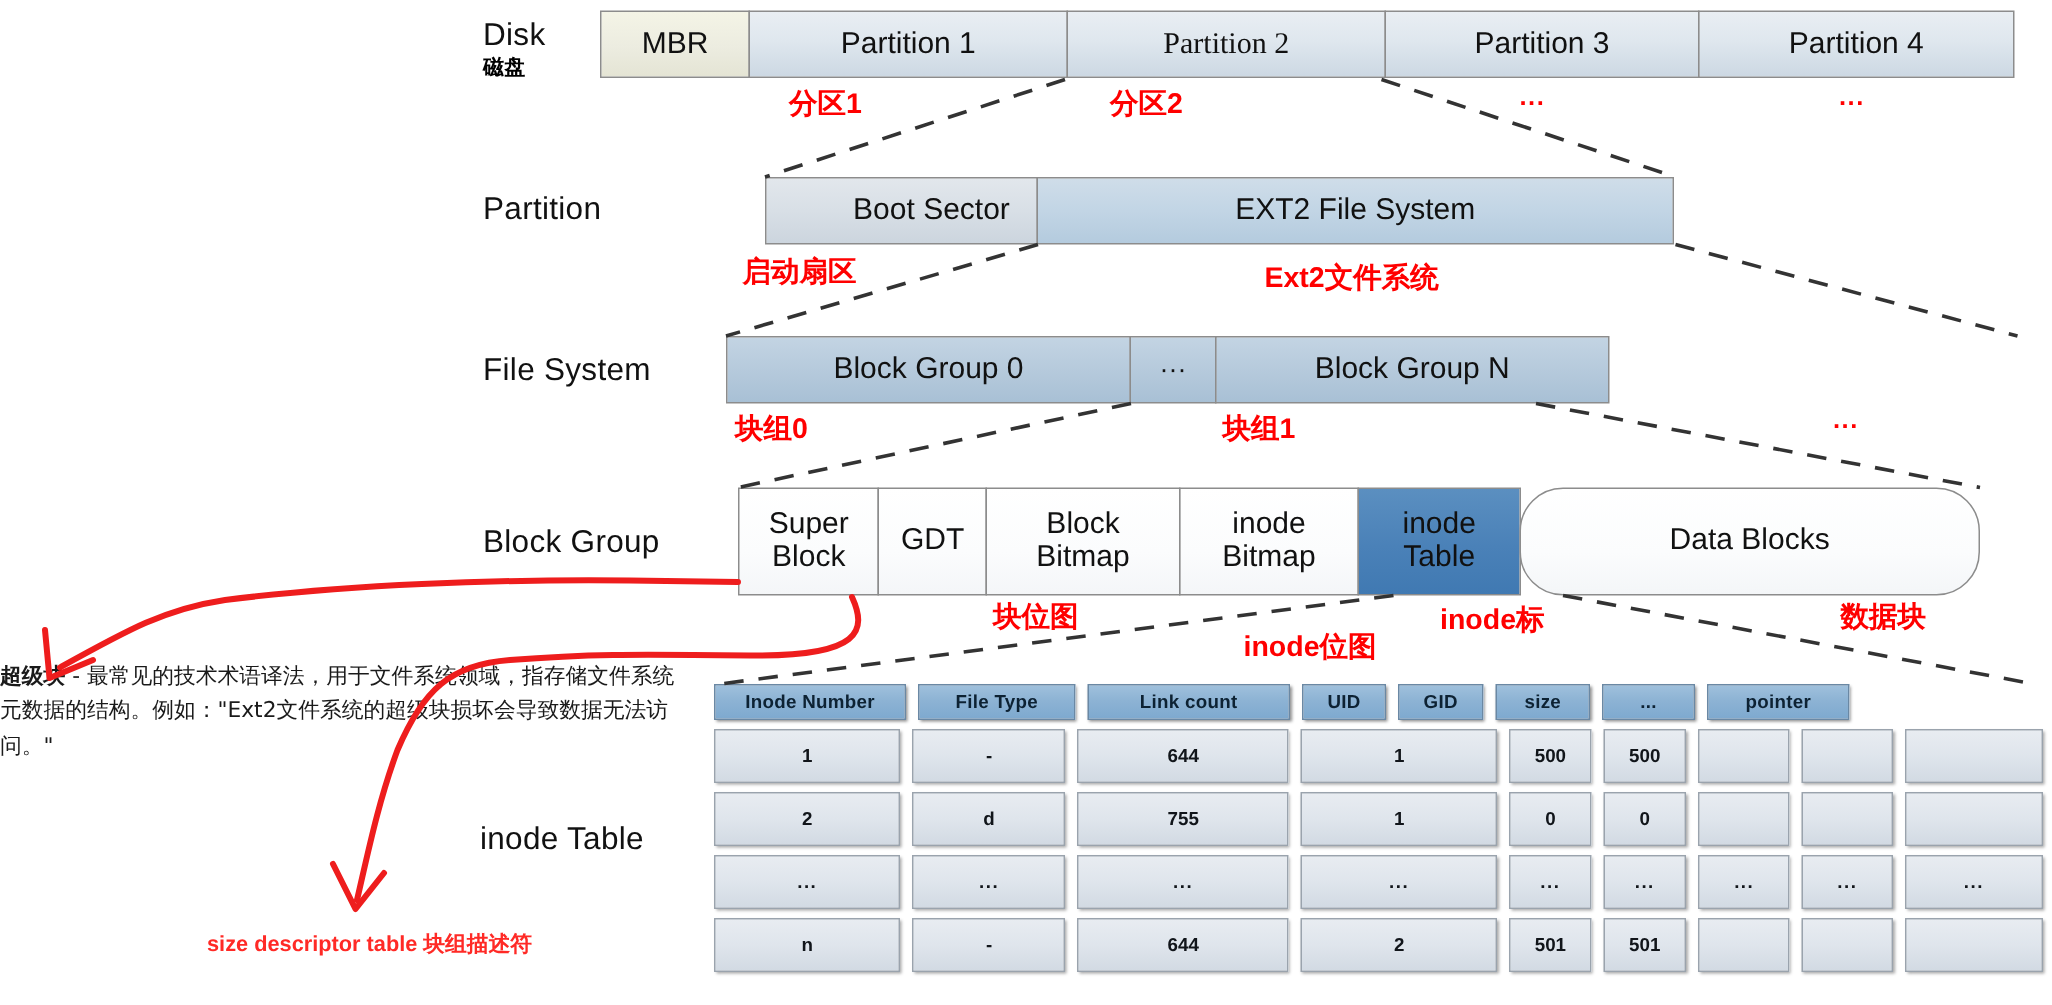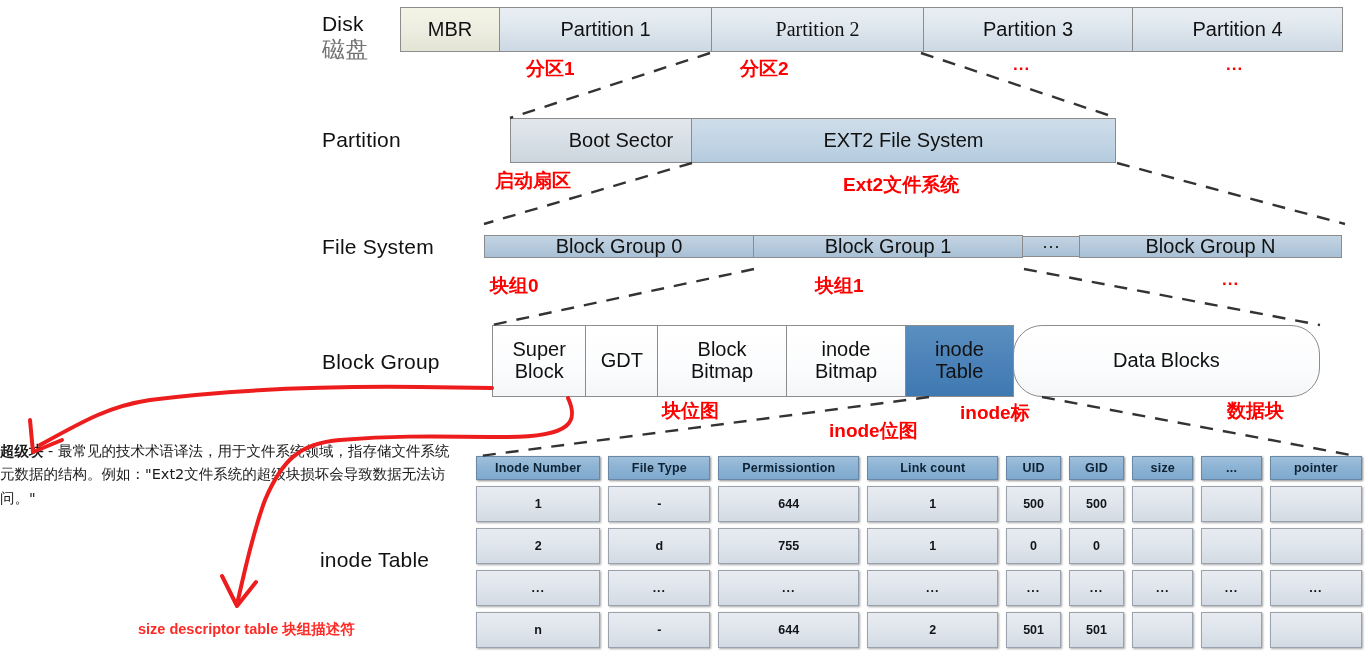--- a/index.html
+++ b/index.html
@@ -1,21 +1,21 @@
 <!DOCTYPE html>
 <html><head>
 <meta charset="utf-8">
 <style>
   html,body{margin:0;padding:0;background:#ffffff;}
   body{width:1368px;height:670px;position:relative;overflow:hidden;
        font-family:"Liberation Sans","DejaVu Sans",sans-serif;color:#1a1a1a;}
 
   
   .rowlabel{position:absolute;font-size:21px;color:#111;letter-spacing:.2px;white-space:nowrap;}
-  .rowlabel .cn{display:block;color:#737373;font-weight:normal;font-size:23px;line-height:1.15;}
+  .rowlabel .cn{display:block;color:#000000;font-weight:bold;font-size:14px;line-height:1.15;}
 
   
   .bar{position:absolute;display:flex;box-sizing:border-box;}
   .cell{box-sizing:border-box;display:flex;align-items:center;justify-content:center;
         text-align:center;font-size:20px;color:#111;border:1px solid #8c8c8c;
         margin-left:-1px;line-height:1.08;}
   .cell:first-child{margin-left:0;}
 
   
   .c-mbr{background:linear-gradient(180deg,#f4f4e6 0%,#ecece0 55%,#e4e4d4 100%);}
@@ -81,23 +81,22 @@
 <div class="bar" id="partition-bar" style="left:510px;top:118px;width:607px;height:45px;">
   <div class="cell c-boot" style="width:182px;padding-left:40px;">Boot Sector</div>
   <div class="cell c-ext2" style="width:425px;">EXT2 File System</div>
 </div>
 <div class="redcap" style="left:495px;top:168px;">启动扇区</div>
 <div class="redcap" style="left:843px;top:172px;">Ext2文件系统</div>
 
 <div class="rowlabel" style="left:322px;top:235px;">
   <span>File System</span>
 </div>
-<div class="bar" id="filesystem-bar" style="left:484px;top:224px;width:861px;height:45px;align-items:center;">
+<div class="bar" id="filesystem-bar" style="left:484px;top:224px;width:861px;height:45px;">
   <div class="cell c-bg" style="width:270px;">Block Group 0</div>
-  <div class="cell c-bg" style="width:270px;">Block Group 1</div>
   <div class="cell c-bg" style="width:58px;font-size:18px;">···</div>
   <div class="cell c-bg" style="width:263px;">Block Group N</div>
 </div>
 <div class="redcap" style="left:490px;top:273px;">块组0</div>
 <div class="redcap" style="left:815px;top:273px;">块组1</div>
 <div class="reddots" style="left:1222px;top:270px;">...</div>
 
 <div class="rowlabel" style="left:322px;top:350px;">
   <span>Block Group</span>
 </div>
@@ -115,21 +114,20 @@
 <div class="redcap" style="left:1227px;top:398px;">数据块</div>
 
 <div class="rowlabel" style="left:320px;top:548px;">
   <span>inode Table</span>
 </div>
 
 <div id="inode-table">
   <div class="itrow">
     <div class="ith" style="width:128px;">Inode Number</div>
     <div class="ith" style="width:105px;">File Type</div>
-    <div class="ith" style="width:145px;">Permissiontion</div>
     <div class="ith" style="width:135px;">Link count</div>
     <div class="ith" style="width:56px;">UID</div>
     <div class="ith" style="width:57px;">GID</div>
     <div class="ith" style="width:63px;">size</div>
     <div class="ith" style="width:62px;">...</div>
     <div class="ith" style="width:95px;">pointer</div>
   </div>
 
   <div class="itrow">
     <div class="itd" style="width:128px;">1</div>

